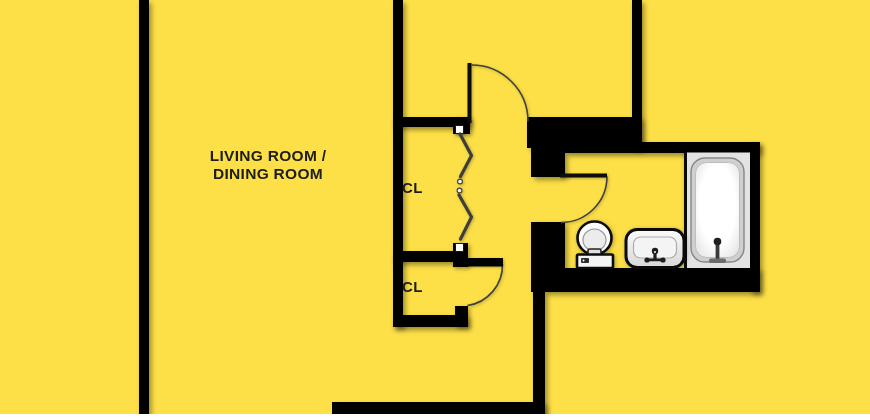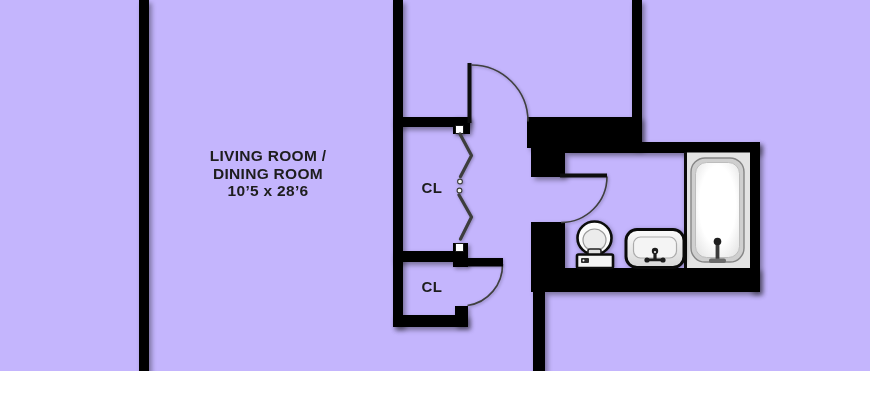--- a/index.html
+++ b/index.html
@@ -1,38 +1,38 @@
 <!DOCTYPE html>
 <html><head>
 <meta charset="utf-8">
 <style>
   html,body{margin:0;padding:0;background:#ffffff;}
   .plan{
-    position:relative;width:870px;height:371px;background:#c4b5fd;overflow:hidden;
+    position:relative;width:870px;height:414px;background:#fde047;overflow:hidden;
     font-family:"Liberation Sans",sans-serif;
   }
   .wall{
     position:absolute;background:#000000;
     box-shadow:2.5px 3px 5px rgba(0,0,0,0.38);
   }
   .jamb{box-shadow:2px 2px 4px rgba(0,0,0,0.35);}
   .pivot{
     position:absolute;width:7px;height:7px;background:#ffffff;
     border:1.6px solid #161616;box-shadow:1px 1px 2px rgba(0,0,0,0.3);
   }
   svg.overlay{position:absolute;left:0;top:0;}
   .g-door{filter:drop-shadow(1.5px 1.5px 1.5px rgba(0,0,0,0.28));}
   .g-fixture{filter:drop-shadow(1.5px 1.5px 2px rgba(0,0,0,0.3));}
   .room-label{
     position:absolute;left:148px;top:147px;width:240px;
     text-align:center;color:#1d1d1d;font-weight:bold;
     font-size:15.5px;line-height:17.5px;letter-spacing:0.3px;
   }
   .cl-label{
-    position:absolute;width:60px;text-align:center;color:#1d1d1d;
+    position:absolute;width:60px;color:#1d1d1d;
     font-weight:bold;font-size:15px;letter-spacing:0.5px;
   }
   .cl-top{left:402px;top:179px;}
   .cl-bottom{left:402px;top:278px;}
 </style>
 </head>
 <body>
 
 <div class="plan">
 
@@ -118,19 +118,18 @@
       <rect x="646.5" y="258.5" width="17" height="2.8" rx="1.4" fill="#1d1d1d"></rect>
       <circle cx="647" cy="260" r="2.6" fill="#1d1d1d"></circle>
       <circle cx="663" cy="260" r="2.6" fill="#1d1d1d"></circle>
       <circle cx="655" cy="252" r="1.1" fill="#eeeeee"></circle>
     </g>
   </svg>
 
   <div class="room-label">
     <div>LIVING ROOM /</div>
     <div>DINING ROOM</div>
-    <div>10’5 x 28’6</div>
   </div>
 
   <div class="cl-label cl-top">CL</div>
   <div class="cl-label cl-bottom">CL</div>
 
 </div>
 
 </body></html>

